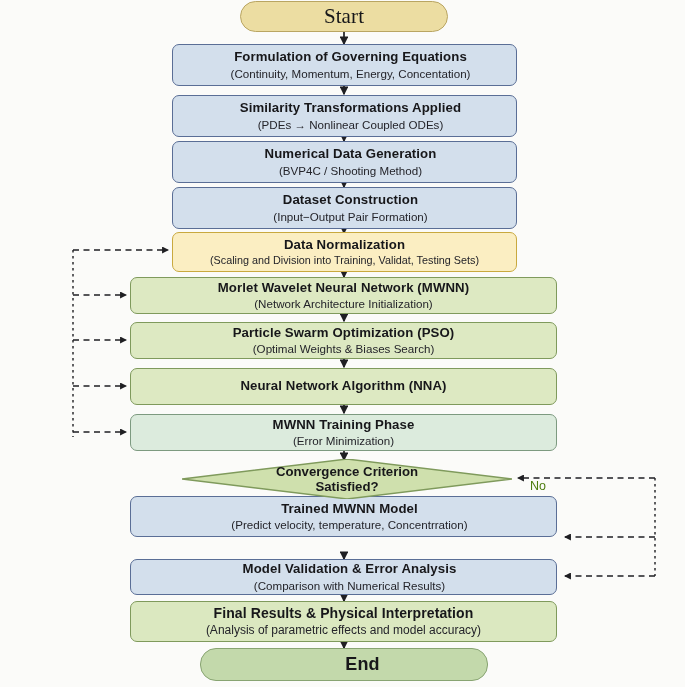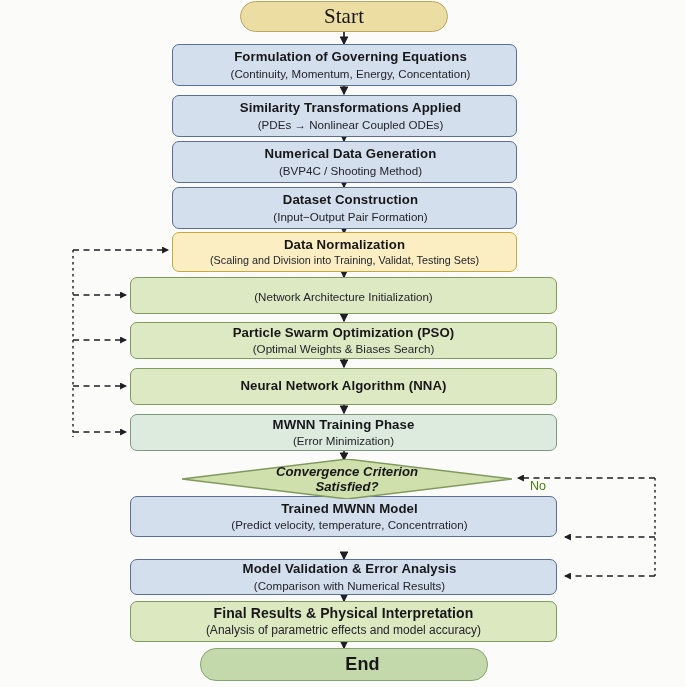--- a/index.html
+++ b/index.html
@@ -207,38 +207,39 @@
     <div class="title">Dataset Construction</div>
     <div class="sub">(Input−Output Pair Formation)</div>
   </div>
 
   <div class="node process yellow-box" style="left:172px; top:232px; width:345px; height:40px;">
     <div class="title">Data Normalization</div>
     <div class="sub" style="font-size:10.8px;">(Scaling and Division into Training, Validat, Testing Sets)</div>
   </div>
 
   <div class="node process green-box" style="left:130px; top:277px; width:427px; height:37px;">
+    <div class="title">Morlet Wavelet Neural Network (MWNN)</div>
     <div class="sub">(Network Architecture Initialization)</div>
   </div>
 
   <div class="node process green-box" style="left:130px; top:322px; width:427px; height:37px;">
     <div class="title">Particle Swarm Optimization (PSO)</div>
     <div class="sub">(Optimal Weights &amp; Biases Search)</div>
   </div>
 
   <div class="node process green-box" style="left:130px; top:368px; width:427px; height:37px;">
     <div class="title">Neural Network Algorithm (NNA)</div>
   </div>
 
   <div class="node process green-box-pale" style="left:130px; top:414px; width:427px; height:37px;">
     <div class="title">MWNN Training Phase</div>
     <div class="sub">(Error Minimization)</div>
   </div>
 
-  <div class="decision" style="left:182px; top:459px; width:330px; height:40px;font-style:italic;">
+  <div class="decision" style="left:182px; top:459px; width:330px; height:40px;">
     <svg class="diamond-shape" viewBox="0 0 330 40" preserveAspectRatio="none" xmlns="http://www.w3.org/2000/svg">
       <polygon points="165,0 330,20 165,40 0,20" fill="#cfe0ad" stroke="#7f9a5c" stroke-width="1.4"></polygon>
     </svg>
     <div class="dtext">
       <div>Convergence Criterion</div>
       <div>Satisfied?</div>
     </div>
   </div>
 
   <div class="edge-label" style="left:352px; top:497px;">Yes</div>

